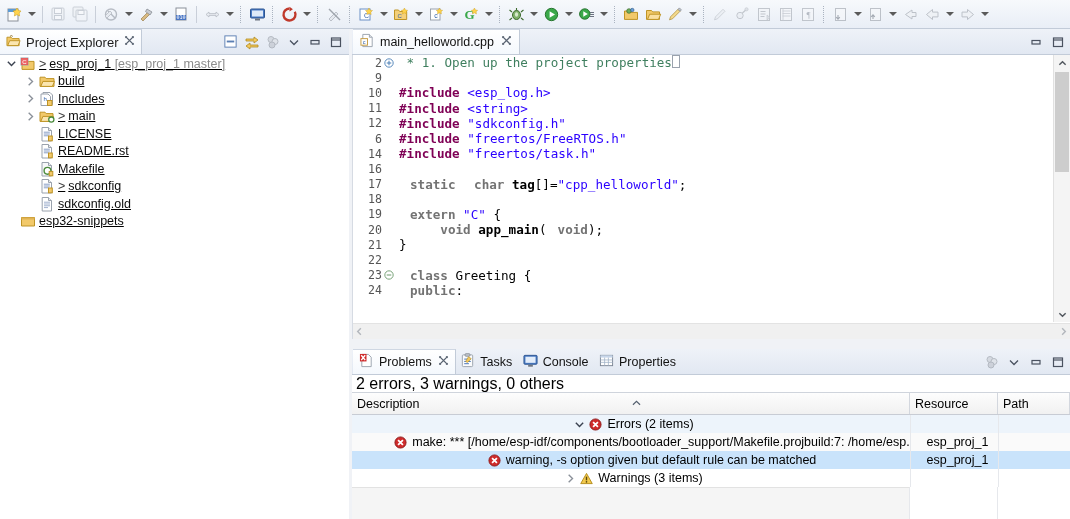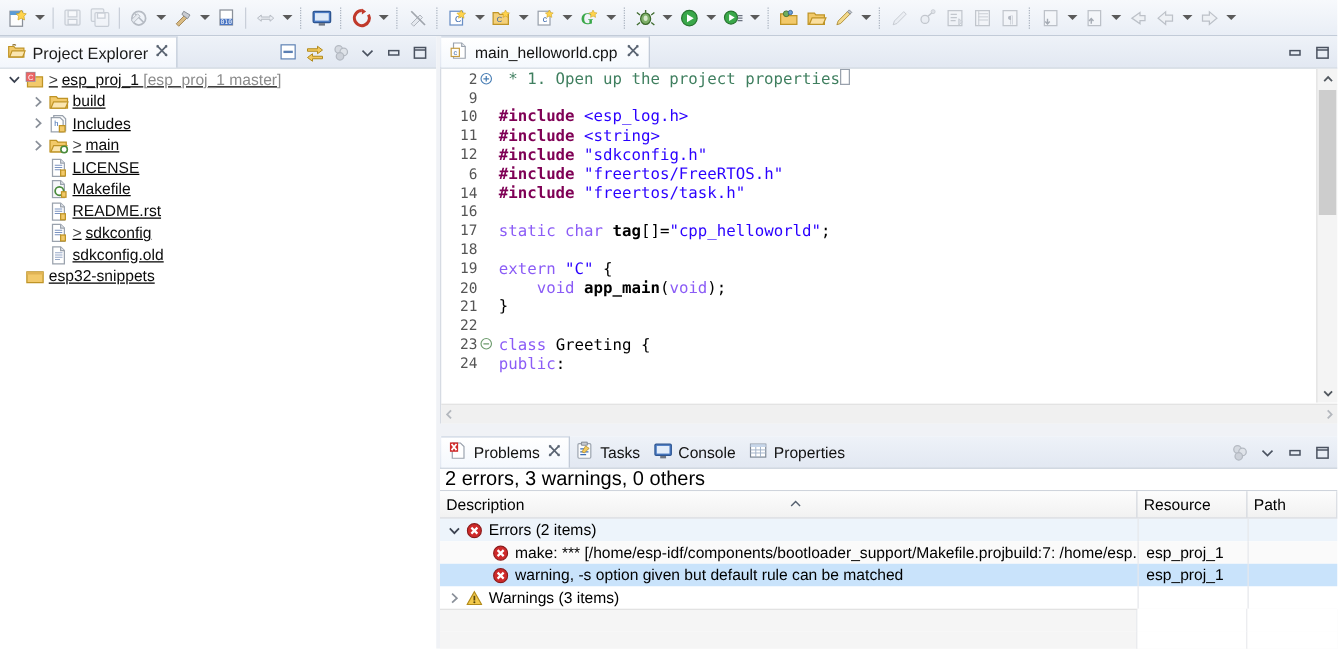--- a/index.html
+++ b/index.html
@@ -112,21 +112,21 @@
   }
   .cline{position:relative;height:15.2px;white-space:pre;display:flex;align-items:center;}
   .cline.hl{background:#eaf2fb;}
   .gutter{
     width:30px;flex:0 0 30px;text-align:right;color:#555;
     font-family:"DejaVu Sans Mono","Liberation Mono",monospace;font-size:11.6px;
     padding-right:1px;box-sizing:border-box;
   }
   .fold{width:12px;flex:0 0 12px;display:flex;align-items:center;justify-content:center;}
   .ctext{padding-left:4px;}
-  .kw{color:#8b5cf6;font-weight:normal;}
+  .kw{color:#737373;font-weight:bold;margin-left:11px;}
   .str{color:#2a00ff;}
   .cmt{color:#3f7f5f;}
   .plain{color:#000;}
   .ppc{color:#7f0055;font-weight:bold;}
   .fnname{color:#000;font-weight:bold;}
 
   .vscroll{
     position:absolute;right:0;top:0;width:16px;bottom:17px;background:#f4f4f4;
     border-left:1px solid #e1e1e1;
   }
@@ -170,21 +170,21 @@
   }
   .pr-hcell{
     display:flex;align-items:center;position:relative;
     border-right:1px solid #d3d7de;padding-left:5px;box-sizing:border-box;
   }
   .pr-rows{background:#fff;}
   .pr-row{display:flex;height:18px;font-size:12.5px;align-items:center;}
   .pr-row.sel{background:#c9e3fb;}
   .pr-cell{
     display:flex;align-items:center;overflow:hidden;white-space:nowrap;
-    box-sizing:border-box;height:18px;
+    box-sizing:border-box;height:18px;justify-content:center;
   }
   .pr-cell.desc{padding-left:4px;}
   .pr-cell.bord{border-left:1px solid #e6e8ec;padding-left:6px;}
   .pr-empty-row{display:flex;height:18px;}
   .pr-empty-row .c1{border-right:1px solid #e6e8ec;box-sizing:border-box;}
   .pr-empty-row .c2{border-right:1px solid #e6e8ec;box-sizing:border-box;}
 </style>
 </head>
 <body>
 
@@ -567,39 +567,39 @@
               <path d="M4.8 6.2 h6 M4.8 8 h6 M4.8 9.8 h5" stroke="#7b93c0" stroke-width=".9"></path>
               <rect x="9.5" y="10" width="3.8" height="4.8" fill="#f2c96a" stroke="#bf9426"></rect>
             </svg>
           </span>
           <span class="tlabel">LICENSE</span>
         </div>
         <div class="tree-row" style="padding-left: 23px;">
           <span class="twisty"></span>
           <span class="ticon">
             <svg width="16" height="16" viewBox="0 0 16 16">
+              <path d="M3 1.5 h6.5 l3 3 v10.5 H3z" fill="#fff" stroke="#9aa2ad"></path>
+              <path d="M9.5 1.5 v3 h3" fill="#e8ebef" stroke="#9aa2ad"></path>
+              <path d="M4.8 6.2 h6 M4.8 8 h6 M4.8 9.8 h5" stroke="#7b93c0" stroke-width=".9"></path>
+              <rect x="9.5" y="10" width="3.8" height="4.8" fill="#f2c96a" stroke="#bf9426"></rect>
+            </svg>
+          </span>
+          <span class="tlabel">README.rst</span>
+        </div>
+        <div class="tree-row" style="padding-left: 23px;">
+          <span class="twisty"></span>
+          <span class="ticon">
+            <svg width="16" height="16" viewBox="0 0 16 16">
               <path d="M3 1.5 h6.5 l3 3 v10.5 H3z" fill="#f6f7f9" stroke="#9aa2ad"></path>
               <path d="M9.5 1.5 v3 h3" fill="#e8ebef" stroke="#9aa2ad"></path>
               <circle cx="8.5" cy="9.8" r="3.4" fill="#fff" stroke="#4a8b3c" stroke-width="1.4"></circle>
               <rect x="10.2" y="10.4" width="3.6" height="4.4" fill="#f2c96a" stroke="#bf9426"></rect>
             </svg>
           </span>
           <span class="tlabel">Makefile</span>
-        </div>
-        <div class="tree-row" style="padding-left: 23px;">
-          <span class="twisty"></span>
-          <span class="ticon">
-            <svg width="16" height="16" viewBox="0 0 16 16">
-              <path d="M3 1.5 h6.5 l3 3 v10.5 H3z" fill="#fff" stroke="#9aa2ad"></path>
-              <path d="M9.5 1.5 v3 h3" fill="#e8ebef" stroke="#9aa2ad"></path>
-              <path d="M4.8 6.2 h6 M4.8 8 h6 M4.8 9.8 h5" stroke="#7b93c0" stroke-width=".9"></path>
-              <rect x="9.5" y="10" width="3.8" height="4.8" fill="#f2c96a" stroke="#bf9426"></rect>
-            </svg>
-          </span>
-          <span class="tlabel">README.rst</span>
         </div>
         <div class="tree-row" style="padding-left: 23px;">
           <span class="twisty"></span>
           <span class="ticon">
             <svg width="16" height="16" viewBox="0 0 16 16">
               <path d="M3 1.5 h6.5 l3 3 v10.5 H3z" fill="#fff" stroke="#9aa2ad"></path>
               <path d="M9.5 1.5 v3 h3" fill="#e8ebef" stroke="#9aa2ad"></path>
               <path d="M4.8 6.2 h6 M4.8 8 h6 M4.8 9.8 h5" stroke="#7b93c0" stroke-width=".9"></path>
               <rect x="9.5" y="10" width="3.8" height="4.8" fill="#f2c96a" stroke="#bf9426"></rect>
             </svg>

